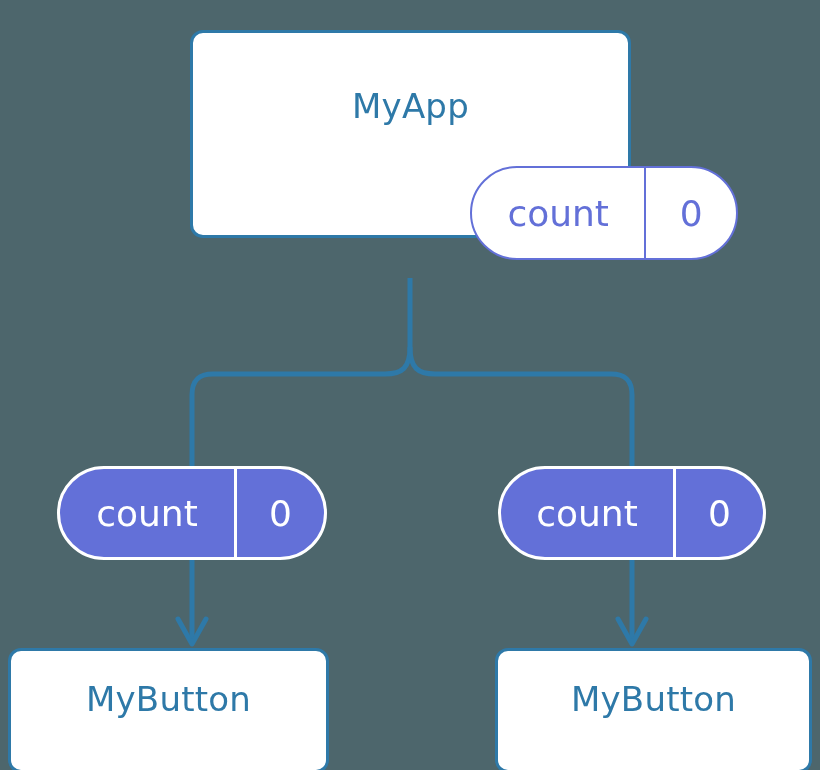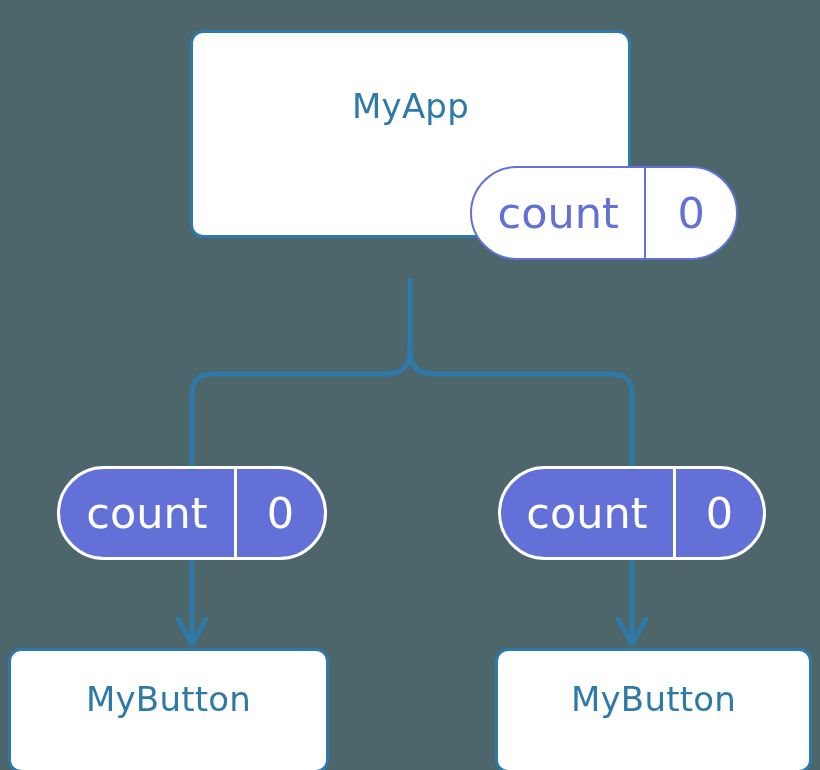--- a/index.html
+++ b/index.html
@@ -87,21 +87,21 @@
     box-sizing: border-box;
     display: flex;
     align-items: stretch;
     overflow: hidden;
   }
   .pill-key,
   .pill-value {
     display: flex;
     align-items: center;
     justify-content: center;
-    font-size: 43px;
+    font-size: 36px;
     font-weight: 400;
     white-space: nowrap;
     box-sizing: border-box;
   }
 
   
   .state-pill.outlined {
     background: #ffffff;
     border: 2px solid #6370d8;
   }

